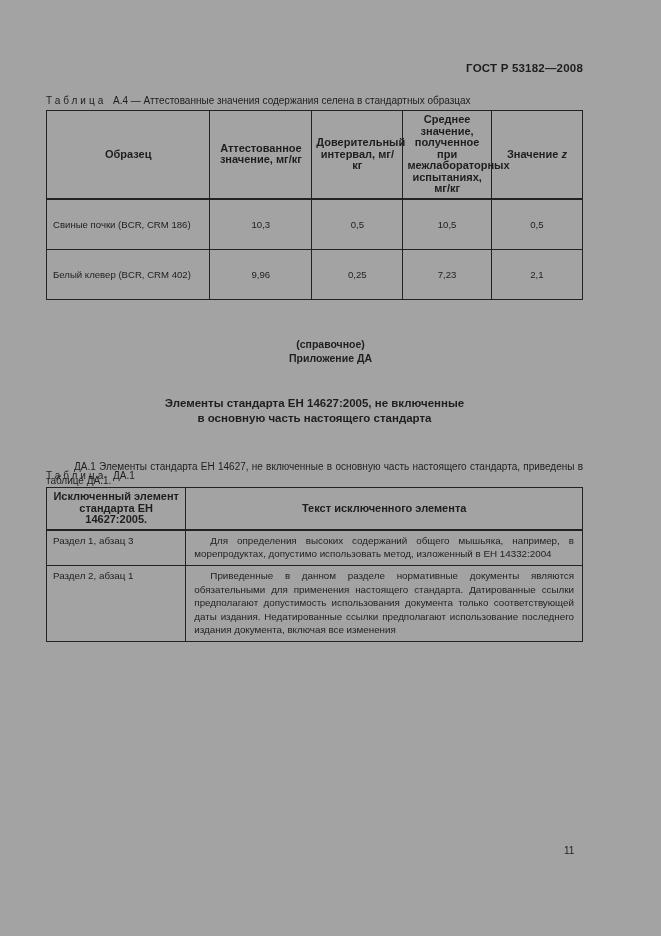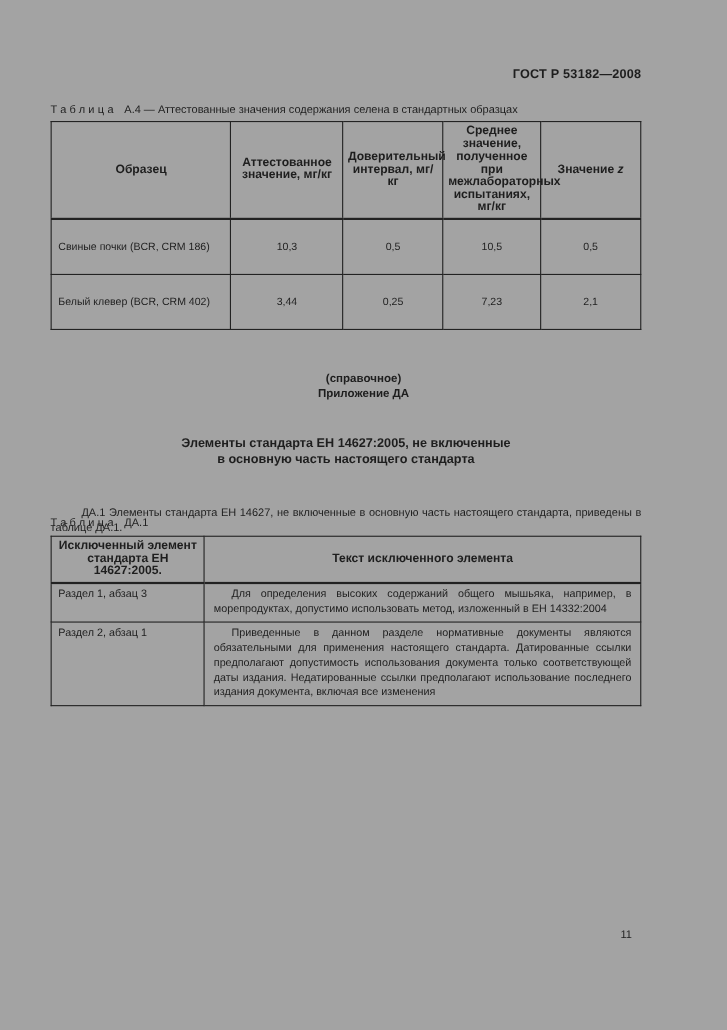--- a/index.html
+++ b/index.html
@@ -156,21 +156,21 @@
     <tbody>
       <tr>
         <td class="sample-cell">Свиные почки (BCR, CRM 186)</td>
         <td>10,3</td>
         <td>0,5</td>
         <td>10,5</td>
         <td>0,5</td>
       </tr>
       <tr>
         <td class="sample-cell">Белый клевер (BCR, CRM 402)</td>
-        <td>3,44</td>
+        <td>9,96</td>
         <td>0,25</td>
         <td>7,23</td>
         <td>2,1</td>
       </tr>
     </tbody>
   </table>
 
   <div class="appendix-label">
     <div>(справочное)</div>
     <div>Приложение ДА</div>

